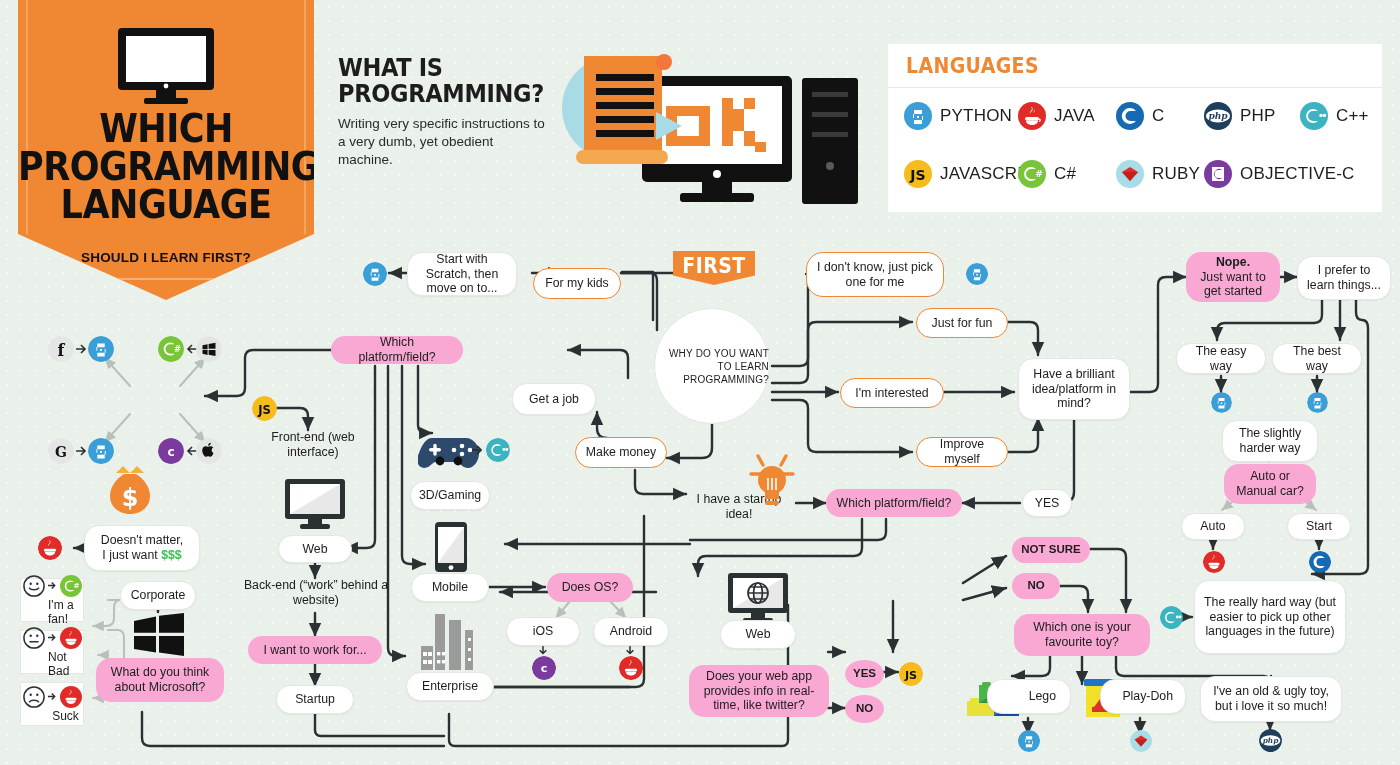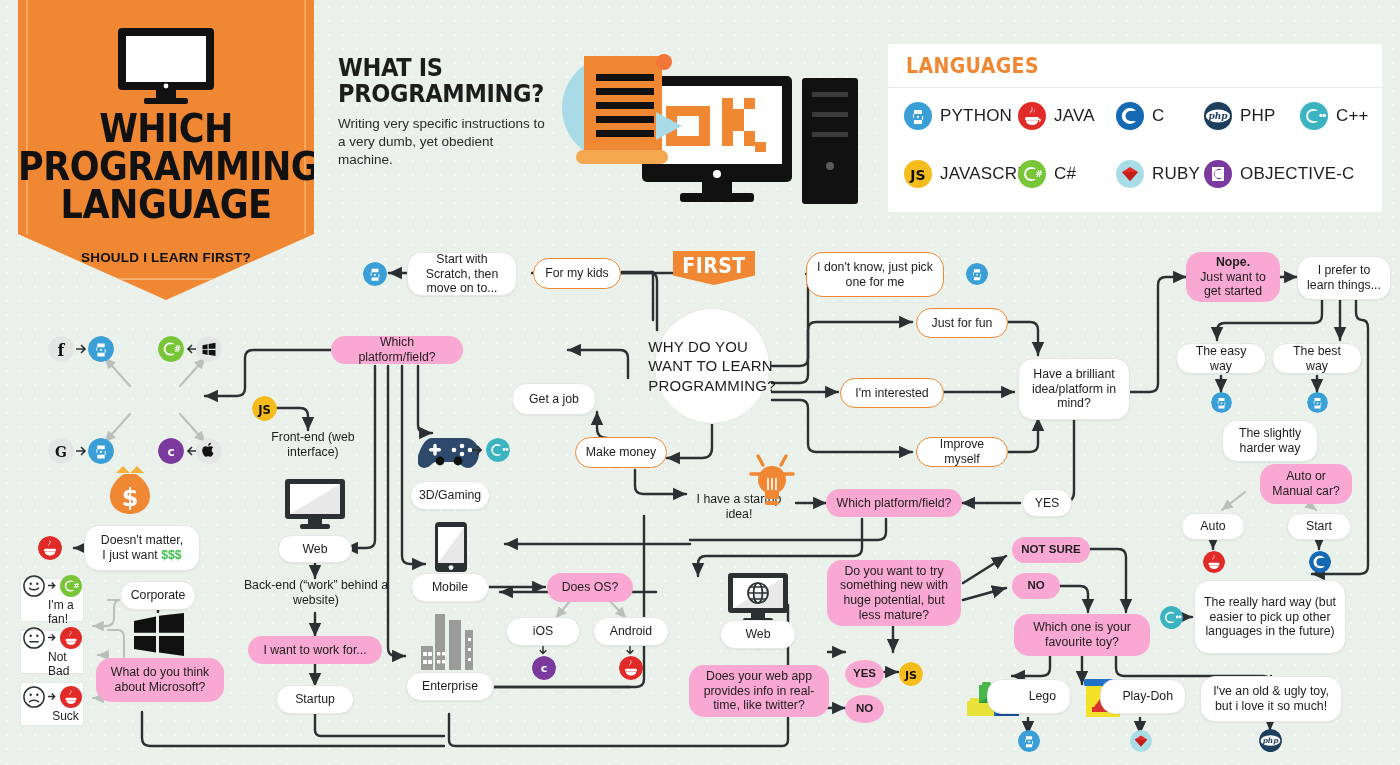--- a/index.html
+++ b/index.html
@@ -76,22 +76,22 @@
     text-align:center; font-size:12.3px; line-height:1.2; color:#1d1d1d;
     border-radius:15px; padding:5px 9px;
   }
   .n-white{ background:#fff; border:1.4px solid #e6e6e6; box-shadow:0 1px 2px rgba(0,0,0,.06);}
   .n-orange{ background:#fff; border:1.7px solid #ef8733; border-radius:17px;}
   .n-grey{ background:#f9a8d4; border:none; color:#1d1d1d;}
   .n-bold{ font-weight:bold; }
   .circle-node{
     position:absolute; z-index:3; width:116px; height:116px; border-radius:50%;
     background:#fff; border:1.4px solid #e6e6e6;
-    display:flex; align-items:center; justify-content:center; text-align:left;
-    font-size:15px; line-height:1.3; letter-spacing:.2px; color:#1d1d1d;
+    display:flex; align-items:center; justify-content:center; text-align:right;
+    font-size:10px; line-height:1.3; letter-spacing:.2px; color:#1d1d1d;
   }
   .pill-sm{ border-radius:50%; }
 
   #start{
     position:absolute; left:673px; top:251px; width:82px; height:34px; z-index:3;
     background:#ef8733; color:#fff; clip-path:polygon(0 0,100% 0,100% 72%,50% 100%,0 72%);
     display:flex; align-items:flex-start; justify-content:center; padding-top:3px;
     font-family:"DejaVu Sans Condensed","Liberation Sans",sans-serif;
     font-size:21px; font-weight:bold; letter-spacing:.5px;
   }
@@ -440,21 +440,21 @@
           </svg>
         <span class="lbl">OBJECTIVE-C</span>
       </div>
     </div>
   </div>
 
   <div id="start">FIRST</div>
 
   <div class="circle-node" style="left:654px;top:308px">WHY DO YOU WANT TO LEARN PROGRAMMING?</div>
 
-  <div class="node n-orange" style="left:533px;top:258px;width:88px;height:31px">For my kids</div>
+  <div class="node n-orange" style="left:533px;top:268px;width:88px;height:31px">For my kids</div>
   <div class="node n-white" style="left:407px;top:252px;width:110px;height:44px">Start with Scratch, then move on to...</div>
   <svg class="badge" style="left:363px;top:262px;width:24px;height:24px" viewBox="0 0 28 28">
       <circle cx="14" cy="14" r="14" fill="#3a9fd6"></circle>
       <path d="M10 8h8v4h-9v4h4v-2h5v8h-8v-4h9v-4h-4v2h-5z" fill="#fff"></path>
     </svg>
 
   <div class="node n-white" style="left:512px;top:383px;width:84px;height:32px">Get a job</div>
   <div class="node n-orange" style="left:575px;top:437px;width:92px;height:31px">Make money</div>
   <div class="lbl-plain" style="left:686px;top:492px;width:106px">I have a startup idea!</div>
 
@@ -492,21 +492,21 @@
   <div class="node n-white" style="left:1272px;top:343px;width:90px;height:31px">The best way</div>
   <svg class="badge" style="left:1211px;top:392px;width:21px;height:21px" viewBox="0 0 28 28">
       <circle cx="14" cy="14" r="14" fill="#3a9fd6"></circle>
       <path d="M10 8h8v4h-9v4h4v-2h5v8h-8v-4h9v-4h-4v2h-5z" fill="#fff"></path>
     </svg>
   <svg class="badge" style="left:1307px;top:392px;width:21px;height:21px" viewBox="0 0 28 28">
       <circle cx="14" cy="14" r="14" fill="#3a9fd6"></circle>
       <path d="M10 8h8v4h-9v4h4v-2h5v8h-8v-4h9v-4h-4v2h-5z" fill="#fff"></path>
     </svg>
   <div class="node n-white" style="left:1222px;top:420px;width:96px;height:42px">The slightly harder way</div>
-  <div class="node n-grey" style="left:1260px;top:464px;width:92px;height:40px">Auto or Manual car?</div>
+  <div class="node n-grey" style="left:1224px;top:464px;width:92px;height:40px">Auto or Manual car?</div>
   <div class="node n-white" style="left:1181px;top:513px;width:64px;height:27px">Auto</div>
   <div class="node n-white" style="left:1287px;top:513px;width:64px;height:27px">Start</div>
   <svg class="badge" style="left:1203px;top:551px;width:22px;height:22px" viewBox="0 0 28 28">
       <circle cx="14" cy="14" r="14" fill="#e02b28"></circle>
       <path d="M13 5c3 3-2 4-1 7 .5-3 4-3 2-7z" fill="#fff"></path>
       <rect x="7" y="15" width="14" height="3.2" rx="1.6" fill="#fff"></rect>
       <path d="M8 18.4h12c0 3-3 4.4-6 4.4s-6-1.4-6-4.4z" fill="#fff"></path>
     </svg>
   <svg class="badge" style="left:1309px;top:551px;width:22px;height:22px" viewBox="0 0 28 28">
       <circle cx="14" cy="14" r="14" fill="#1669b3"></circle>
@@ -775,21 +775,20 @@
   </svg>
   <div class="node n-white" style="left:720px;top:620px;width:76px;height:29px">Web</div>
   <div class="node n-grey" style="left:689px;top:665px;width:140px;height:52px">Does your web app provides info in real-time, like twitter?</div>
   <div class="node n-grey pill-sm" style="left:845px;top:660px;width:39px;height:28px;border-radius:50%;font-weight:bold;font-size:11.5px">YES</div>
   <div class="node n-grey pill-sm" style="left:845px;top:695px;width:39px;height:28px;border-radius:50%;font-weight:bold;font-size:11.5px">NO</div>
   <svg class="badge" style="left:899px;top:662px;width:24px;height:24px" viewBox="0 0 28 28">
       <circle cx="14" cy="14" r="14" fill="#f6bc1c"></circle>
       <text x="14" y="20" font-family="DejaVu Sans,sans-serif" font-size="13" font-weight="bold" fill="#111" text-anchor="middle">JS</text>
     </svg>
 
-  <div class="node n-grey" style="left:827px;top:560px;width:134px;height:66px">Do you want to try something new with huge potential, but less mature?</div>
   <div class="node n-grey pill-sm" style="left:1012px;top:537px;width:78px;height:26px;border-radius:13px;font-weight:bold;font-size:11.5px">NOT SURE</div>
   <div class="node n-grey pill-sm" style="left:1012px;top:573px;width:48px;height:26px;border-radius:13px;font-weight:bold;font-size:11.5px">NO</div>
 
   <div class="node n-grey" style="left:1014px;top:614px;width:136px;height:42px">Which one is your favourite toy?</div>
 
   <svg class="icoimg" style="left:966px;top:676px;width:54px;height:42px" viewBox="0 0 54 42">
     <g>
       <rect x="4" y="22" width="9" height="4" rx="1.6" fill="#e8e13a"></rect>
         <rect x="16" y="22" width="9" height="4" rx="1.6" fill="#e8e13a"></rect>
       <rect x="1" y="25" width="27" height="15" fill="#e8e13a"></rect>

